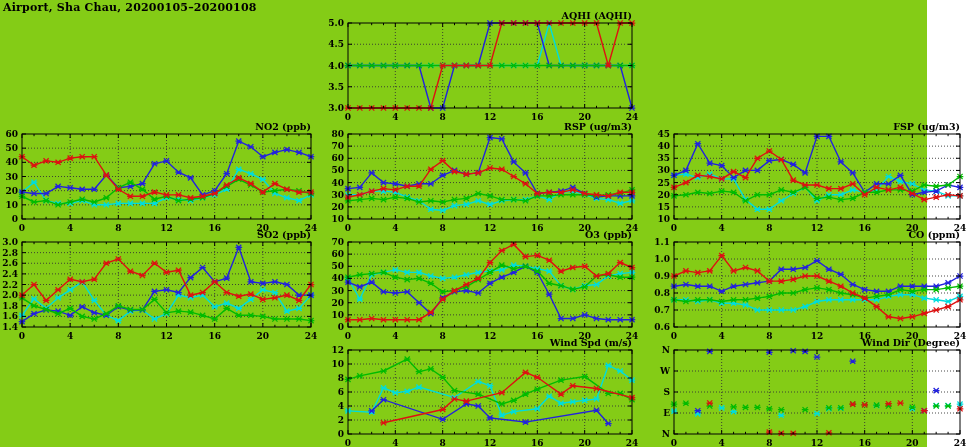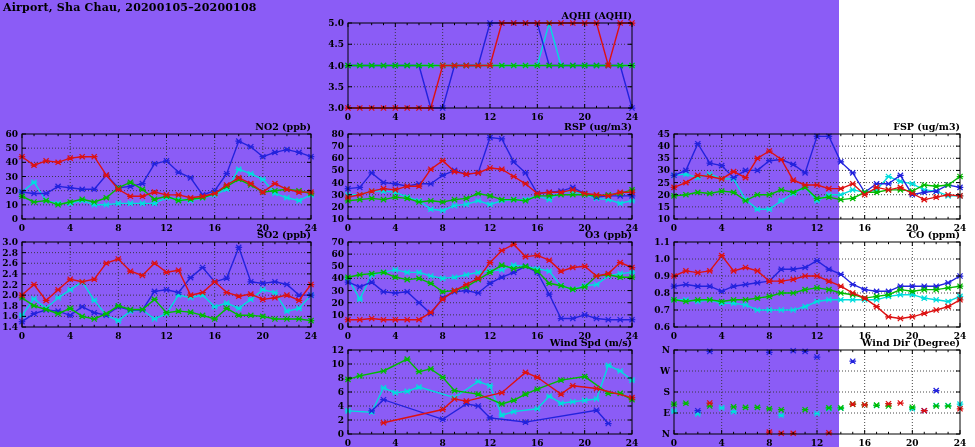--- a/index.html
+++ b/index.html
@@ -1,16 +1,16 @@
 <!DOCTYPE html>
 <html><head>
 <meta charset="utf-8">
 <style>
   html,body{margin:0;padding:0;background:#fff;}
-  #page{position:relative;width:839px;height:447px;background:#8b5cf6;overflow:visible;
+  #page{position:relative;width:927px;height:447px;background:#84cc16;overflow:visible;
         font-family:"DejaVu Serif",serif;}
   #page-title{position:absolute;left:3px;top:1px;font-size:11px;font-weight:bold;color:#000;
         font-family:"DejaVu Serif",serif;letter-spacing:0.2px;}
   .chart{position:absolute;}
   svg text{font-family:"DejaVu Serif",serif;font-weight:bold;fill:#000;}
   .tick{font-size:9px;}
   .ctitle{font-size:9.5px;}
 </style>
 </head>
 <body>

